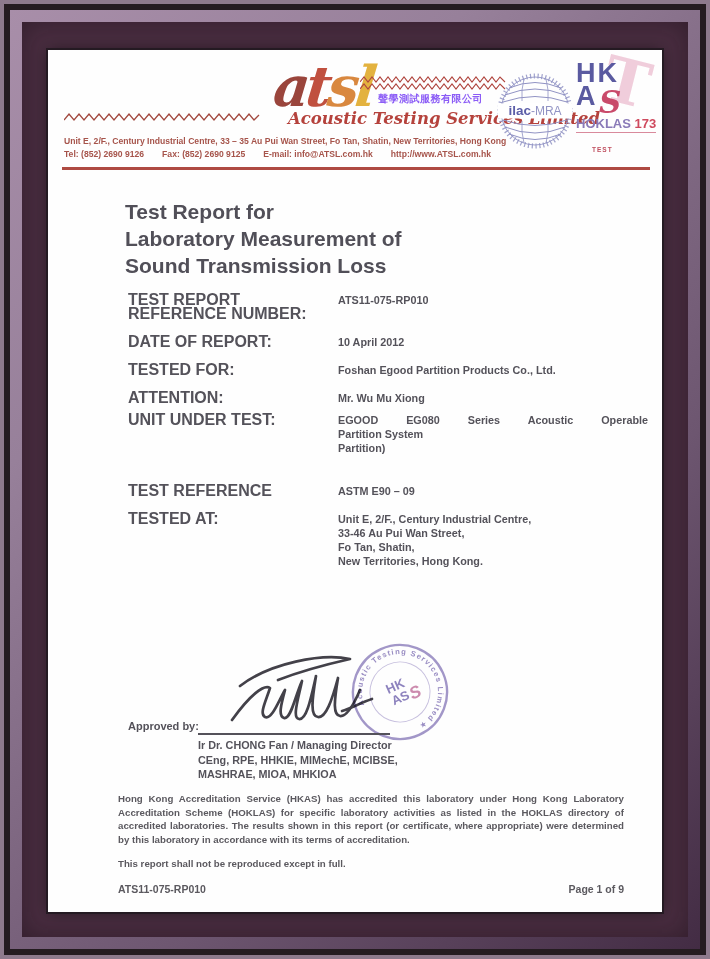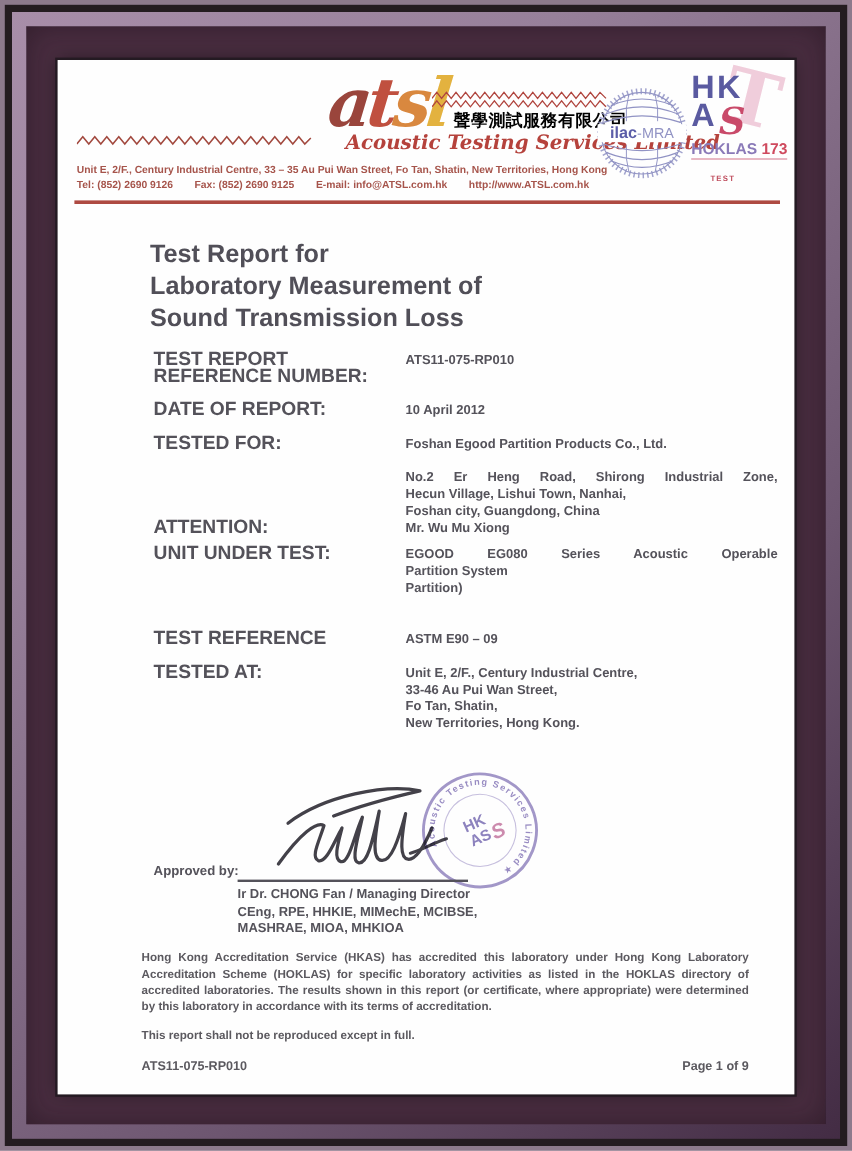--- a/index.html
+++ b/index.html
@@ -18,21 +18,21 @@
   .paper{position:absolute;left:48px;top:50px;width:614px;height:862px;background:#fefefe;
     box-shadow:0 0 0 2px #241a22,0 0 14px rgba(0,0,0,.5);color:#54525a;}
   
   .hdr{position:absolute;left:0;top:0;width:614px;height:122px;}
   .zz-left{position:absolute;left:16px;top:60px;}
   .zz-right{position:absolute;left:312px;top:24px;}
   .wordmark{position:absolute;left:226px;top:8px;font-family:"DejaVu Serif",serif;
     font-style:italic;font-weight:bold;font-size:56px;line-height:1;letter-spacing:-4px;
     transform:skewX(-6deg);}
   .wm-a{color:#9a453c}.wm-t{color:#c0503f}.wm-s{color:#d9883f}.wm-l{color:#e3b23f}
-  .cn{position:absolute;left:330px;top:42px;font-size:14px;font-weight:bold;color:#000000;letter-spacing:.5px;white-space:nowrap;}
+  .cn{position:absolute;left:330px;top:42px;font-size:10px;font-weight:bold;color:#8b5cf6;letter-spacing:.5px;white-space:nowrap;}
   .en{position:absolute;left:240px;top:59px;font-family:"DejaVu Serif",serif;font-style:italic;
     font-weight:bold;font-size:16.5px;color:#b5423c;white-space:nowrap;}
   .addr{position:absolute;left:16px;top:86px;width:590px;font-size:8.6px;font-weight:bold;color:#a6544b;white-space:nowrap;}
   .contact{position:absolute;left:16px;top:99px;display:flex;gap:18px;font-size:8.6px;font-weight:bold;color:#a6544b;white-space:nowrap;}
   .rule{position:absolute;left:14px;top:117px;width:588px;height:3px;background:#ae4a42;}
   
   .ilac{position:absolute;left:448px;top:20px;}
   
   .hkas{position:absolute;left:528px;top:12px;width:80px;height:102px;}
   .hkas-t{position:absolute;left:28px;top:-10px;font-family:"DejaVu Serif",serif;font-weight:bold;
@@ -156,28 +156,20 @@
         </div>
     </div>
 
     <div class="frow">
       <div class="flabel">TESTED FOR:</div>
       <div class="fvalue">
           <div class="vline">Foshan Egood Partition Products Co., Ltd.</div>
         </div>
     </div>
 
-    <div class="frow mb0">
-      <div class="flabel"></div>
-      <div class="fvalue">
-        <div class="vline jline">No.2 Er Heng Road, Shirong Industrial Zone,</div>
-        <div class="vline">Hecun Village, Lishui Town, Nanhai,</div>
-        <div class="vline">Foshan city, Guangdong, China</div>
-      </div>
-    </div>
 
     <div class="frow mb8">
       <div class="flabel">ATTENTION:</div>
       <div class="fvalue">
           <div class="vline">Mr. Wu Mu Xiong</div>
         </div>
     </div>
 
     <div class="frow mb29">
       <div class="flabel">UNIT UNDER TEST:</div>

